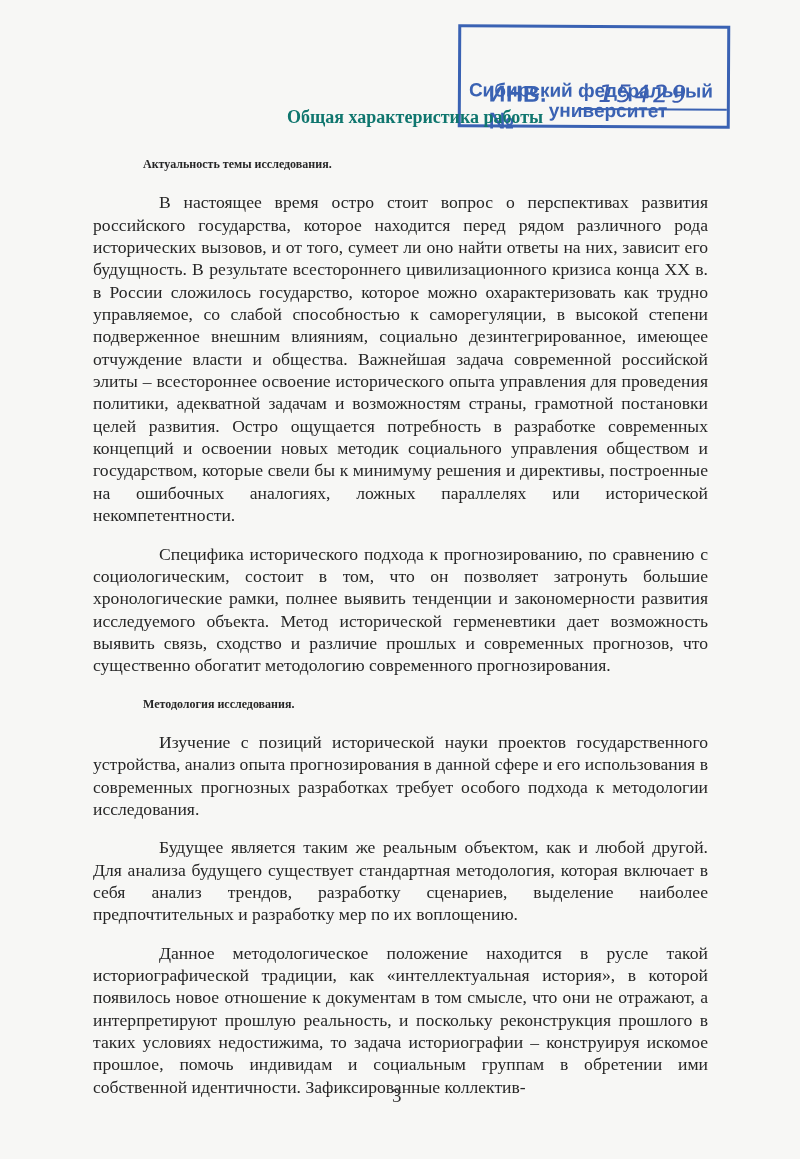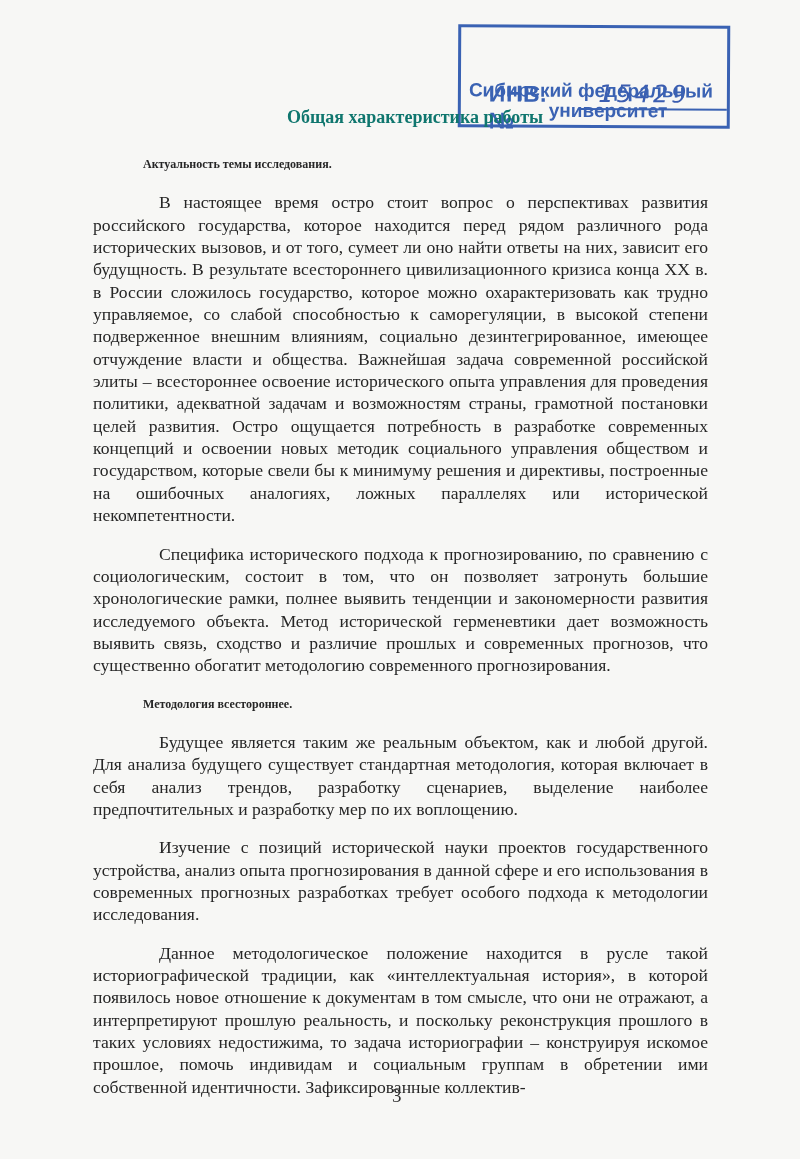--- a/index.html
+++ b/index.html
@@ -52,20 +52,20 @@
     <div class="org1">Сибирский федеральный</div>
     <div class="org2">университет</div>
   </div>
 
   <div class="title">Общая характеристика работы</div>
 
   <div class="text">
     <h3>Актуальность темы исследования.</h3>
     <p>В настоящее время остро стоит вопрос о перспективах развития российского государства, которое находится перед рядом различного рода исторических вызовов, и от того, сумеет ли оно найти ответы на них, зависит его будущность. В результате всестороннего цивилизационного кризиса конца XX в. в России сложилось государство, которое можно охарактеризовать как трудно управляемое, со слабой способностью к саморегуляции, в высокой степени подверженное внешним влияниям, социально дезинтегрированное, имеющее отчуждение власти и общества. Важнейшая задача современной российской элиты – всестороннее освоение исторического опыта управления для проведения политики, адекватной задачам и возможностям страны, грамотной постановки целей развития. Остро ощущается потребность в разработке современных концепций и освоении новых методик социального управления обществом и государством, которые свели бы к минимуму решения и директивы, построенные на ошибочных аналогиях, ложных параллелях или исторической некомпетентности.</p>
     <p>Специфика исторического подхода к прогнозированию, по сравнению с социологическим, состоит в том, что он позволяет затронуть большие хронологические рамки, полнее выявить тенденции и закономерности развития исследуемого объекта. Метод исторической герменевтики дает возможность выявить связь, сходство и различие прошлых и современных прогнозов, что существенно обогатит методологию современного прогнозирования.</p>
-    <h3>Методология всестороннее.</h3>
+    <h3>Методология исследования.</h3>
+    <p>Изучение с позиций исторической науки проектов государственного устройства, анализ опыта прогнозирования в данной сфере и его использования в современных прогнозных разработках требует особого подхода к методологии исследования.</p>
     <p>Будущее является таким же реальным объектом, как и любой другой. Для анализа будущего существует стандартная методология, которая включает в себя анализ трендов, разработку сценариев, выделение наиболее предпочтительных и разработку мер по их воплощению.</p>
-    <p>Изучение с позиций исторической науки проектов государственного устройства, анализ опыта прогнозирования в данной сфере и его использования в современных прогнозных разработках требует особого подхода к методологии исследования.</p>
     <p>Данное методологическое положение находится в русле такой историографической традиции, как «интеллектуальная история», в которой появилось новое отношение к документам в том смысле, что они не отражают, а интерпретируют прошлую реальность, и поскольку реконструкция прошлого в таких условиях недостижима, то задача историографии – конструируя искомое прошлое, помочь индивидам и социальным группам в обретении ими собственной идентичности. Зафиксированные коллектив-</p>
   </div>
 
   <div class="page-number">3</div>
 </div>
 
 </body></html>

